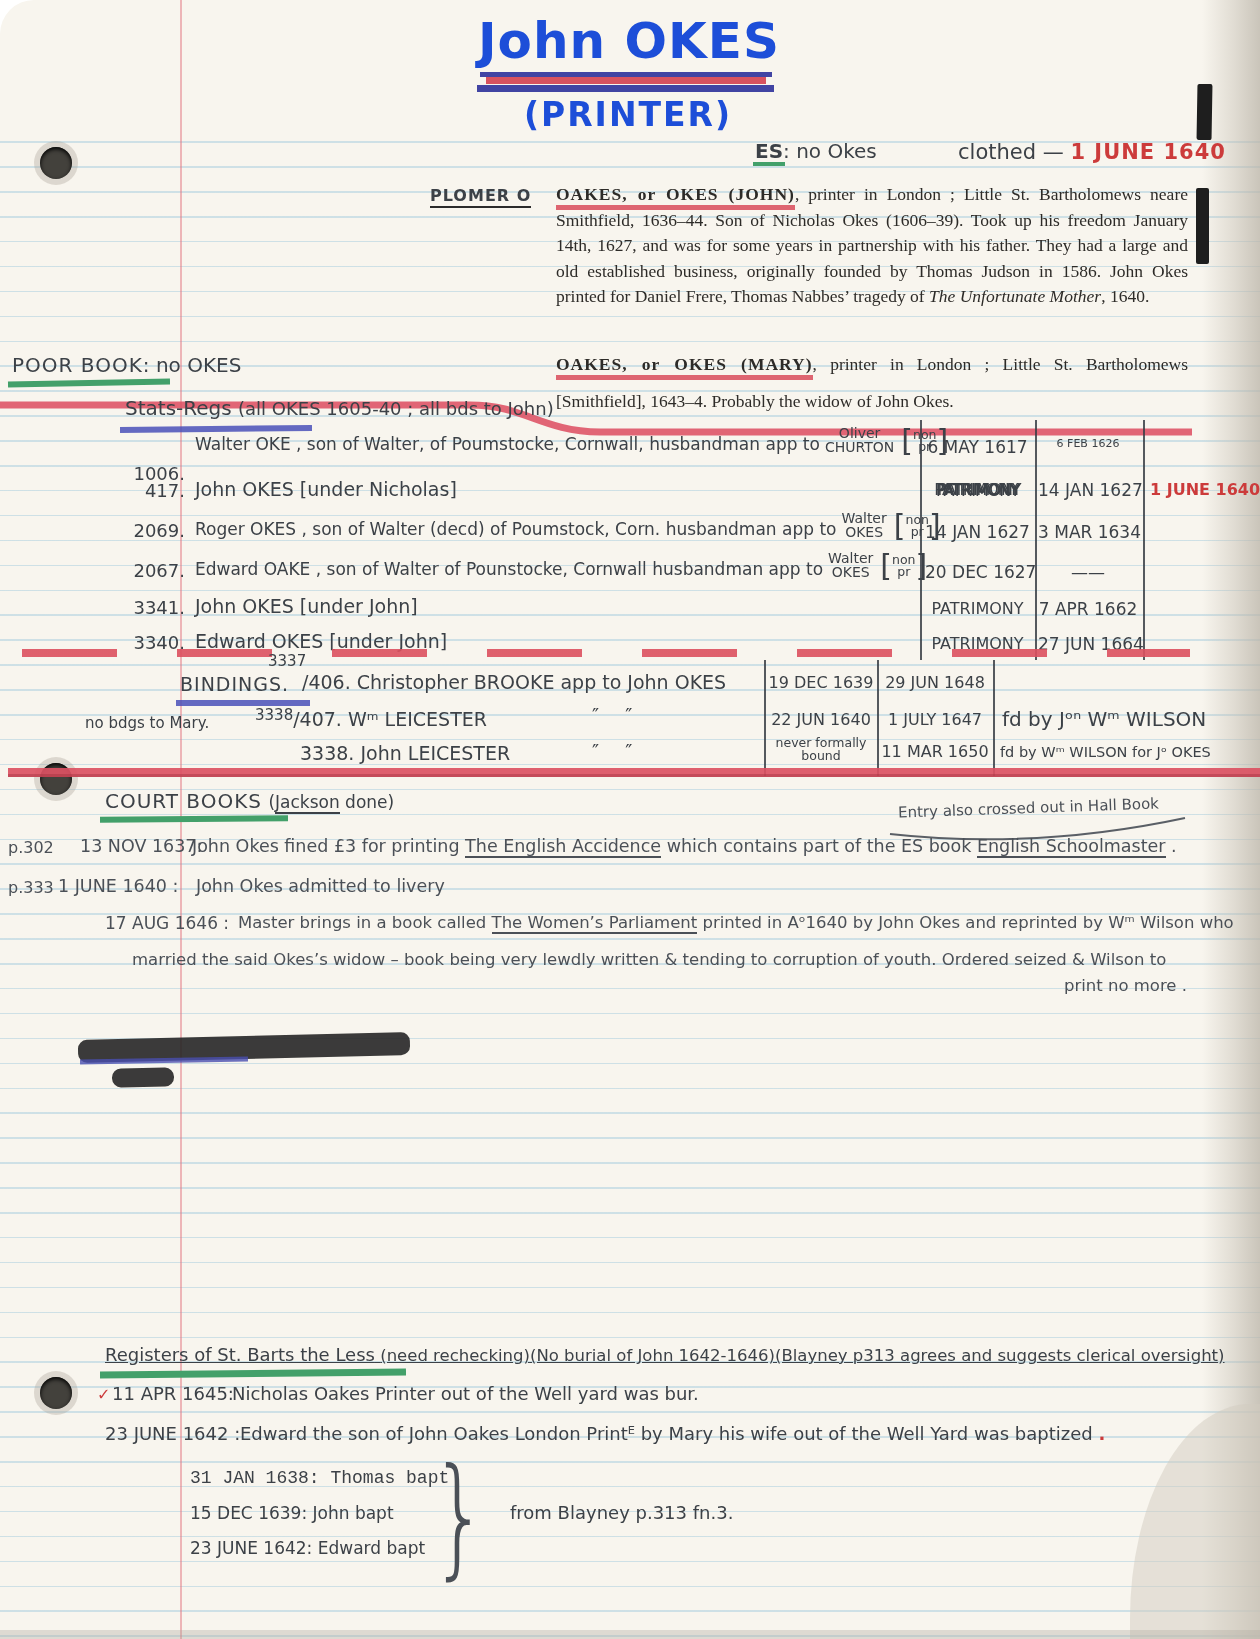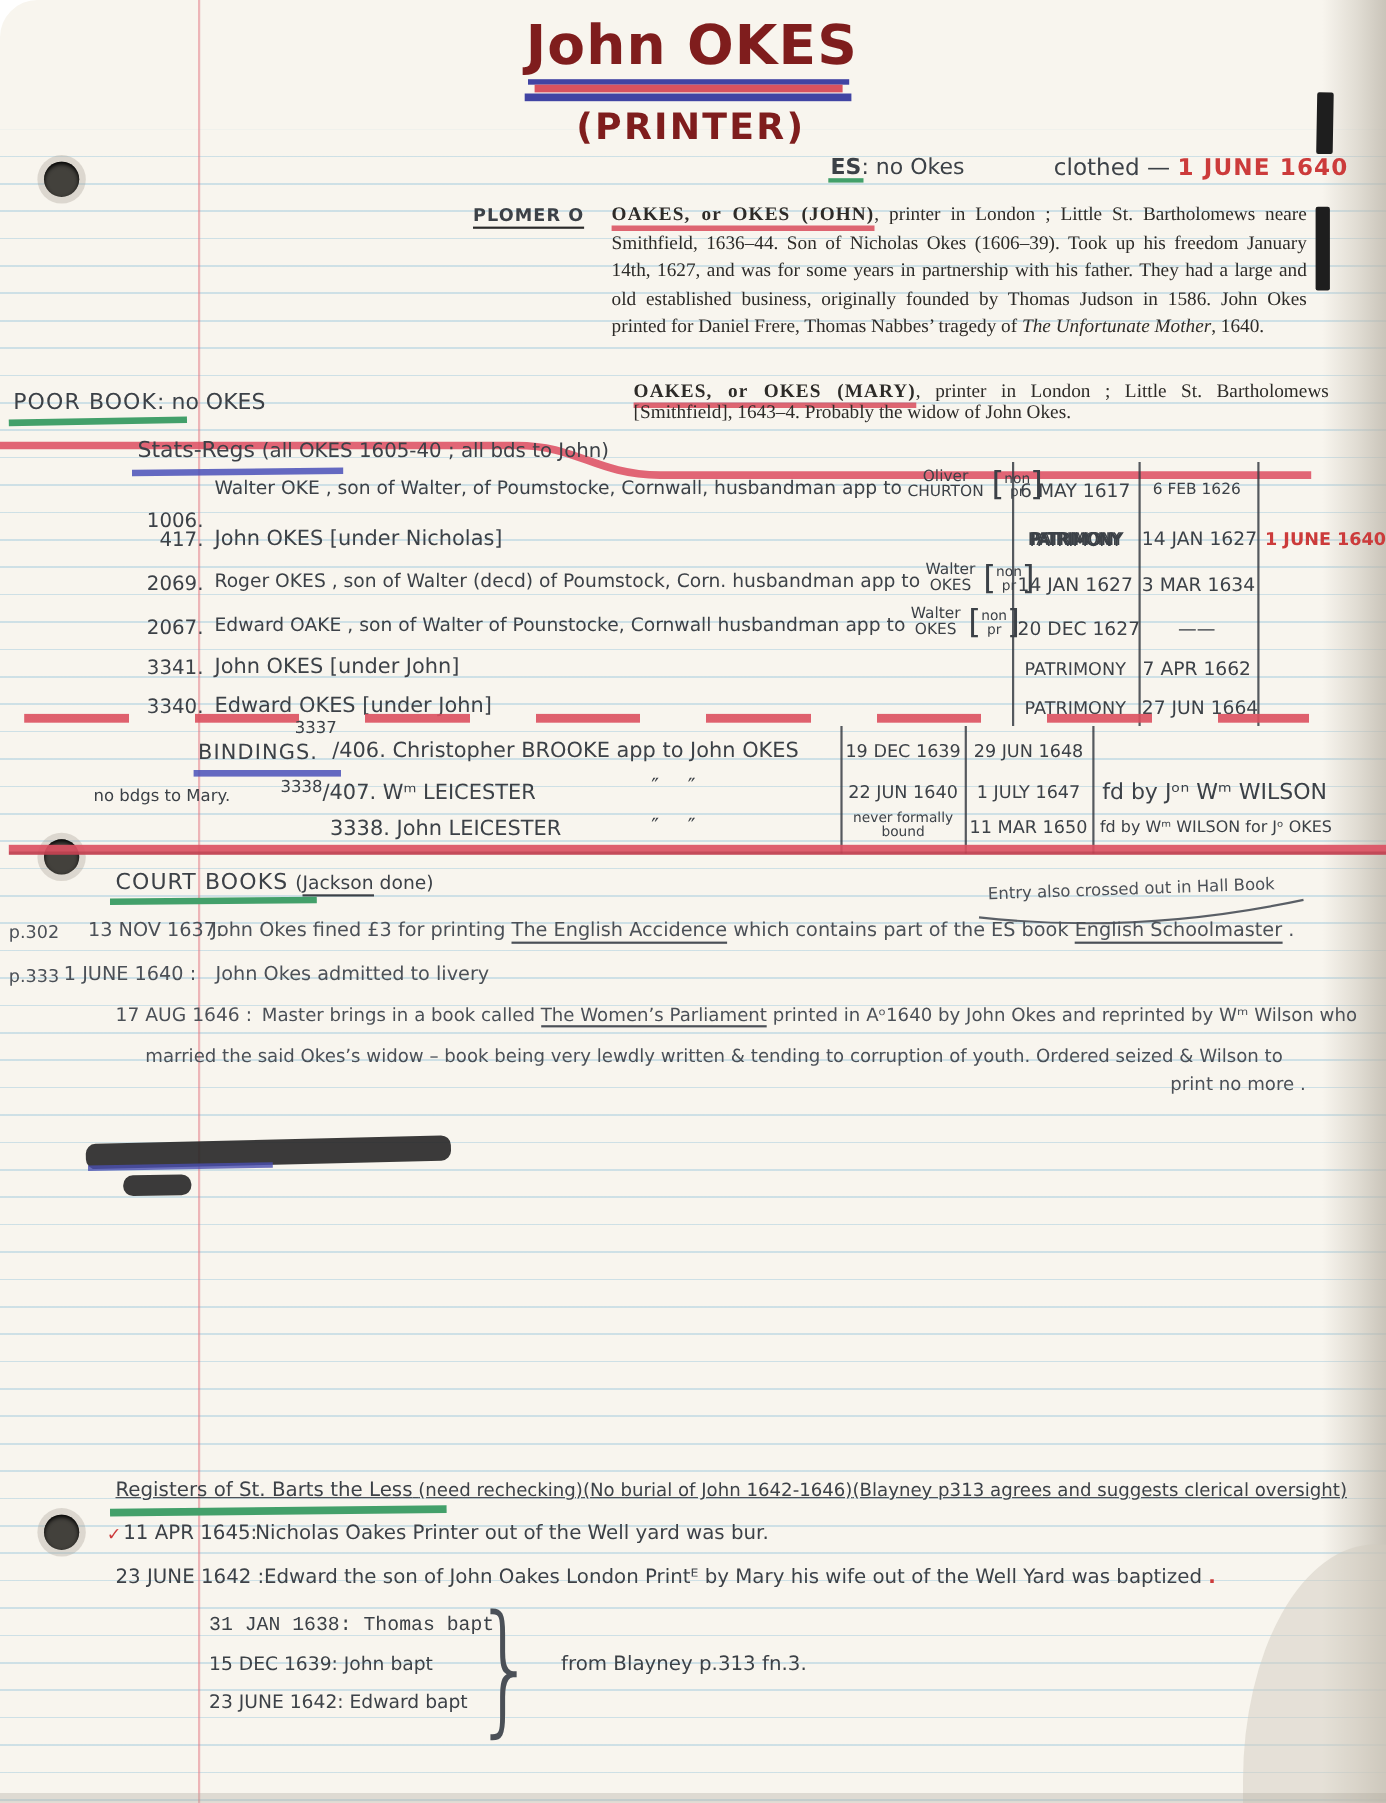--- a/index.html
+++ b/index.html
@@ -12,21 +12,21 @@
   .rules{
     position:absolute;left:0;top:118px;width:100%;height:1521px;
     background:repeating-linear-gradient(180deg,transparent 0 23.4px,rgba(138,190,216,.38) 23.4px 24.9px);
     pointer-events:none;
   }
   .margin-line{position:absolute;left:180px;top:0;width:2px;height:100%;background:rgba(226,118,128,.5);}
   .t{position:absolute;white-space:nowrap;}
   .hand{font-family:"DejaVu Sans",sans-serif;color:#3c4147;}
   .pencil{color:#4b5057;}
   .typed{font-family:"Liberation Serif",serif;color:#2d2b28;}
-  .blue{color:#7f1d1d;}
+  .blue{color:#1d4ed8;}
   .redtx{color:#cc3b3b;}
   .bar{position:absolute;}
   .ul-hand{border-bottom:2px solid currentColor;}
   .hw-red{border-bottom:5px solid rgba(216,70,86,.82);padding-bottom:1px;}
   .scribble{text-shadow:1.6px 0 0 currentColor,-1.6px 0 0 currentColor,0 1.2px 0 currentColor;letter-spacing:-1px;}
   .stackv{display:inline-flex;flex-direction:column;font-size:14px;line-height:14px;vertical-align:-6px;text-align:center;}
   .nonpr{display:inline-flex;align-items:center;margin-left:2px;}
   .nonpr .brk{font-size:30px;font-weight:400;line-height:26px;}
   .nonpr .stackv{font-size:12.5px;line-height:12.5px;vertical-align:0;}
   .rowflex{display:flex;align-items:flex-end;gap:5px;}
@@ -78,21 +78,21 @@
 
   <div class="typed" style="position:absolute;left:556px;top:182px;width:632px;font-size:17.5px;line-height:25.6px;text-align:justify;white-space:normal;">
     <span class="hw-red" style="font-weight:bold;letter-spacing:1px;">OAKES, or OKES (JOHN)</span><span>, printer in London ;  Little St. Bartholomews neare Smithfield, 1636–44.   Son of Nicholas Okes (1606–39).   Took up his freedom January 14th, 1627, and was for some years in partnership with his father.   They had a large and old established business, originally founded by Thomas Judson in 1586.   John Okes printed for Daniel Frere, Thomas Nabbes’ tragedy of </span><span style="font-style:italic;">The Unfortunate Mother</span><span>, 1640.</span>
   </div>
 
   <div class="t hand" style="left:12px;top:353px;font-size:20px;">
     <span style="letter-spacing:1px;">POOR BOOK</span><span>: no OKES</span>
   </div>
   <div class="bar" style="left:8px;top:380px;width:162px;height:6px;background:#43a06a;transform:rotate(-1deg);"></div>
 
-  <div class="typed" style="position:absolute;left:556px;top:346px;width:632px;font-size:17.5px;line-height:19px;text-align:justify;white-space:normal;margin-left:20px;">
+  <div class="typed" style="position:absolute;left:556px;top:346px;width:632px;font-size:17.5px;line-height:37px;text-align:justify;white-space:normal;">
     <span class="hw-red" style="font-weight:bold;letter-spacing:1px;">OAKES, or OKES (MARY)</span><span>, printer in London ;  Little St. Bartholomews [Smithfield], 1643–4.   Probably the widow of John Okes.</span>
   </div>
 
   <svg style="position:absolute;left:0;top:385px;" width="1260" height="70">
     <path d="M0,20 H470 C525,20 540,46 600,47 H1192" fill="none" stroke="#dd5164" stroke-width="7" opacity="0.88"></path>
   </svg>
 
   <div class="t hand" style="left:125px;top:396px;font-size:20px;">
     <span>Stats-Regs</span>
     <span style="font-size:18px;">(all OKES 1605-40 ; all bds to John)</span>
@@ -113,21 +113,21 @@
     <span class="nonpr">
         <span class="brk">[</span>
         <span class="stackv">
           <span>non</span>
           <span>pr</span>
         </span>
         <span class="brk">]</span>
       </span>
   </div>
   <div class="t hand" style="left:925px;top:437px;width:105px;text-align:center;font-size:17px;">6 MAY 1617</div>
-  <div class="t hand" style="left:1038px;top:437px;width:100px;text-align:center;font-size:14px;">6 FEB 1626</div>
+  <div class="t hand" style="left:1038px;top:437px;width:100px;text-align:center;font-size:11px;">6 FEB 1626</div>
 
   <div class="t hand" style="left:130px;top:480px;width:55px;text-align:right;font-size:18px;">417.</div>
   <div class="t hand" style="left:195px;top:478px;font-size:19px;">John OKES [under Nicholas]</div>
   <div class="t hand scribble" style="left:925px;top:480px;width:105px;text-align:center;font-size:16px;">PATRIMONY</div>
   <div class="t hand" style="left:1038px;top:480px;width:100px;text-align:center;font-size:17px;">14 JAN 1627</div>
   <div class="t hand redtx" style="left:1150px;top:480px;width:108px;font-size:16px;font-weight:bold;">1 JUNE 1640</div>
 
   <div class="t hand" style="left:130px;top:520px;width:55px;text-align:right;font-size:18px;">2069.</div>
   <div class="t hand rowflex" style="left:195px;top:511px;font-size:17px;">
     <span>Roger OKES , son of Walter (decd) of Poumstock, Corn. husbandman app to</span>

